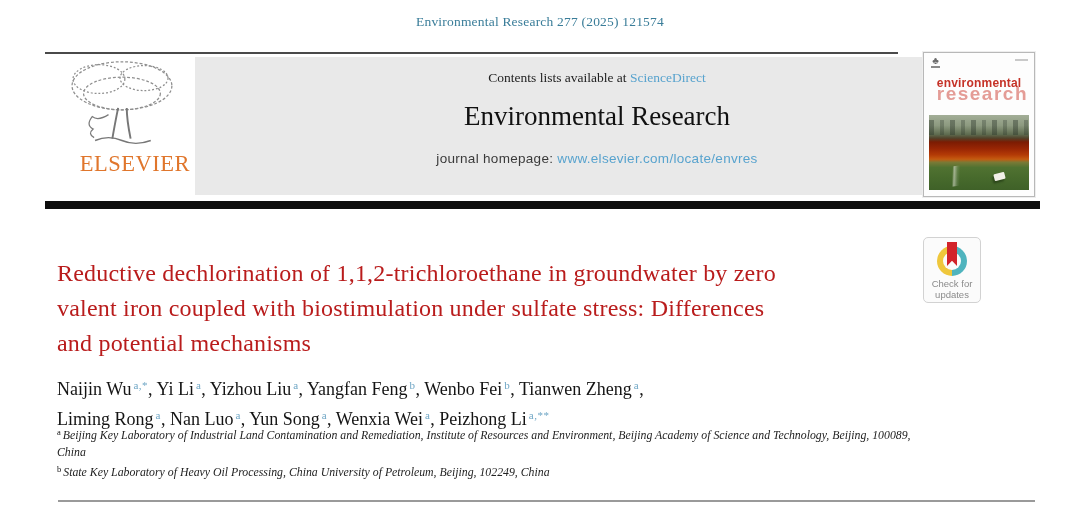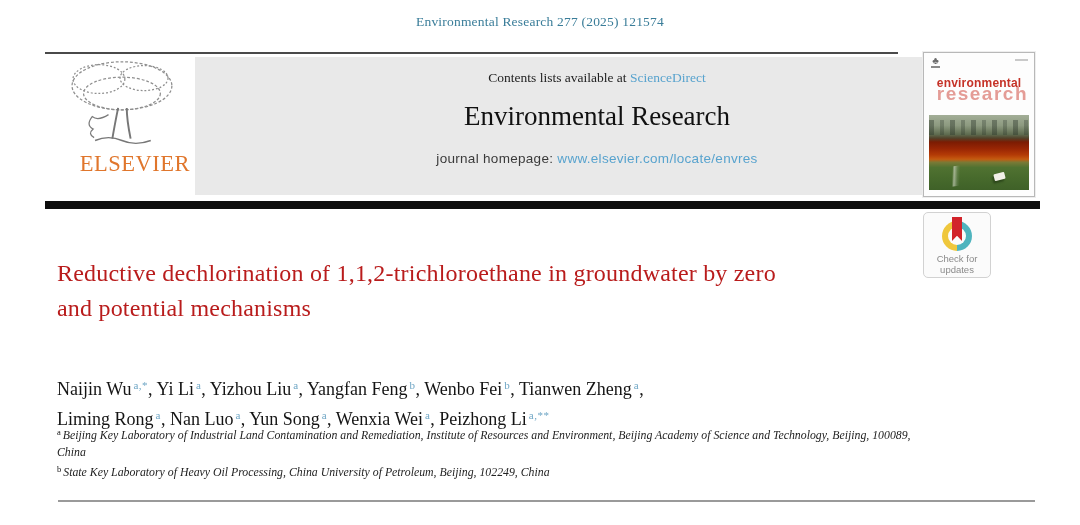--- a/index.html
+++ b/index.html
@@ -52,21 +52,21 @@
     background:repeating-linear-gradient(90deg,rgba(35,45,35,.38) 0 5px,rgba(0,0,0,0) 5px 11px,
       rgba(35,45,35,.28) 11px 15px,rgba(0,0,0,0) 15px 21px);}
   .cover-photo .road{position:absolute;left:-4%;bottom:6%;width:62%;height:26%;
     background:linear-gradient(100deg,rgba(255,255,255,.0) 44%,rgba(235,235,225,.55) 47%,
       rgba(255,255,255,.12) 52%,rgba(255,255,255,0) 56%);transform:rotate(-8deg);}
   .cover-photo .vehicle{position:absolute;right:24%;bottom:13%;width:11px;height:7px;
     background:#f2f0e8;border-radius:1px;transform:rotate(-14deg);box-shadow:-2px 2px 2px rgba(20,40,10,.5);}
 
   .black-bar{position:absolute;left:45px;top:201px;width:995px;height:8px;background:#0d0d0d;}
 
-  .crossmark{position:absolute;left:923px;top:212px;width:68px;height:66px;background:#fbfbfb;
+  .crossmark{position:absolute;left:923px;top:237px;width:58px;height:66px;background:#fbfbfb;
     border:1.5px solid #d2d2d2;border-radius:5px;text-align:center;cursor:pointer;}
   .cm-ring{position:relative;width:30px;height:30px;margin:8px auto 0;border-radius:50%;
     background:linear-gradient(90deg,var(--cm-yellow) 50%,var(--cm-teal) 50%);}
   .cm-ring::after{content:"";position:absolute;left:6px;top:6px;width:18px;height:18px;
     border-radius:50%;background:#fbfbfb;}
   .cm-bookmark{position:absolute;left:10px;top:-4px;width:10px;height:24px;background:var(--cm-red);
     clip-path:polygon(0 0,100% 0,100% 100%,50% 78%,0 100%);z-index:2;}
   .cm-label{margin-top:3px;font-family:"Liberation Sans","DejaVu Sans",sans-serif;
     font-size:9.5px;line-height:10.5px;color:#8a8a8a;}
 
@@ -139,20 +139,21 @@
     <div class="cm-bookmark"></div>
   </div>
   <div class="cm-label">
     <div>Check for</div>
     <div>updates</div>
   </div>
 </div>
 
 <div class="article-title">
     <div>Reductive dechlorination of 1,1,2-trichloroethane in groundwater by zero</div>
+    <div>valent iron coupled with biostimulation under sulfate stress: Differences</div>
     <div>and potential mechanisms</div>
   </div>
 
 <div class="authors"><span>Naijin Wu</span><sup>a,*</sup>, <span>Yi Li</span><sup>a</sup>, <span>Yizhou Liu</span><sup>a</sup>, <span>Yangfan Feng</span><sup>b</sup>, <span>Wenbo Fei</span><sup>b</sup>, <span>Tianwen Zheng</span><sup>a</sup>,<br><span>Liming Rong</span><sup>a</sup>, <span>Nan Luo</span><sup>a</sup>, <span>Yun Song</span><sup>a</sup>, <span>Wenxia Wei</span><sup>a</sup>, <span>Peizhong Li</span><sup>a,**</sup></div>
 
 <div class="affils">
     <div class="affil"><sup>a</sup><span>Beijing Key Laboratory of Industrial Land Contamination and Remediation, Institute of Resources and Environment, Beijing Academy of Science and Technology, Beijing, 100089, China</span></div>
     <div class="affil"><sup>b</sup><span>State Key Laboratory of Heavy Oil Processing, China University of Petroleum, Beijing, 102249, China</span></div>
   </div>
 

